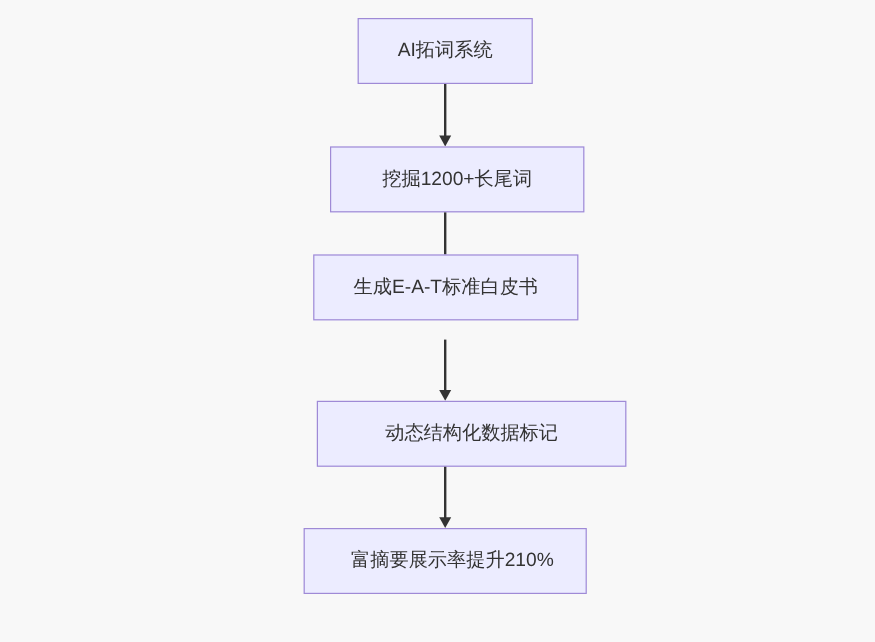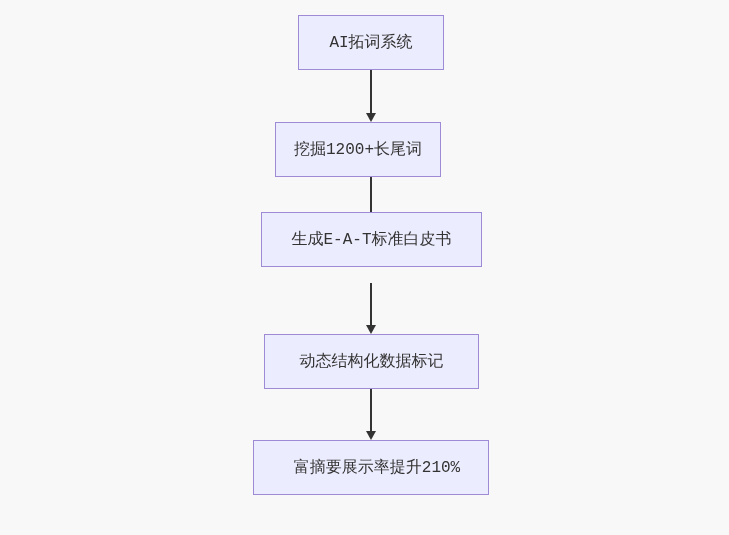--- a/index.html
+++ b/index.html
@@ -4,43 +4,43 @@
 <style>
   html, body {
     margin: 0;
     padding: 0;
   }
   .canvas {
     position: relative;
     width: 729px;
     height: 535px;
     background: #f8f8f8;
-    font-family: Liberation Mono, monospace;
+    font-family: Liberation Sans, sans-serif;
     overflow: hidden;
   }
   .node {
     position: absolute;
     box-sizing: border-box;
     background: #ECECFF;
     border: 1px solid #9f8ad6;
     display: flex;
     align-items: center;
     justify-content: center;
     height: 55px;
   }
   .node-label {
     color: #333333;
     font-size: 16px;
     white-space: nowrap;
     text-align: center;
   }
   .node-1 { left: 298px; top: 15px;  width: 146px; }
-  .node-2 { left: 275px; top: 122px; width: 166px; }
+  .node-2 { left: 275px; top: 122px; width: 212px; }
   .node-3 { left: 261px; top: 212px; width: 221px; }
-  .node-4 { left: 264px; top: 334px; width: 215px; }
+  .node-4 { left: 264px; top: 334px; width: 258px; }
   .node-5 { left: 253px; top: 440px; width: 236px; padding-left: 12px; }
 
   .edge {
     position: absolute;
     left: 366px;
     width: 10px;
   }
   .edge-1 { top: 70px;  height: 52px; }
   .edge-2 { top: 177px; height: 51px; }
   .edge-3 { top: 283px; height: 51px; }

